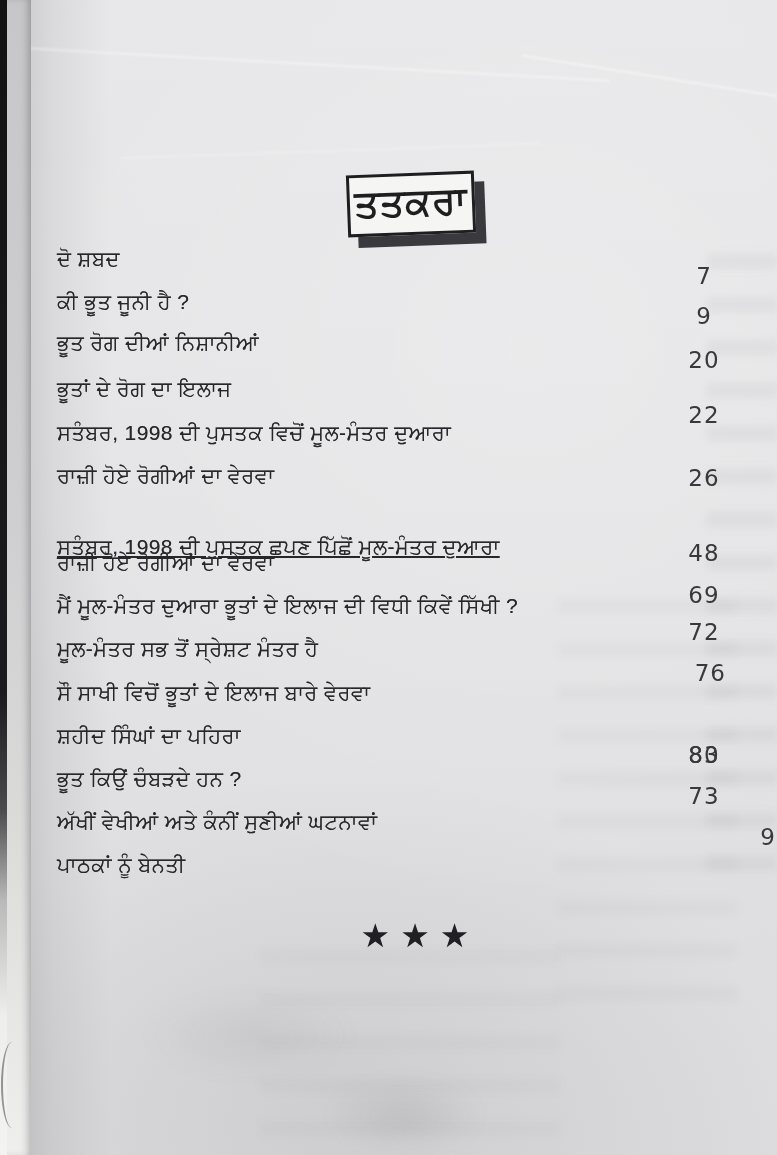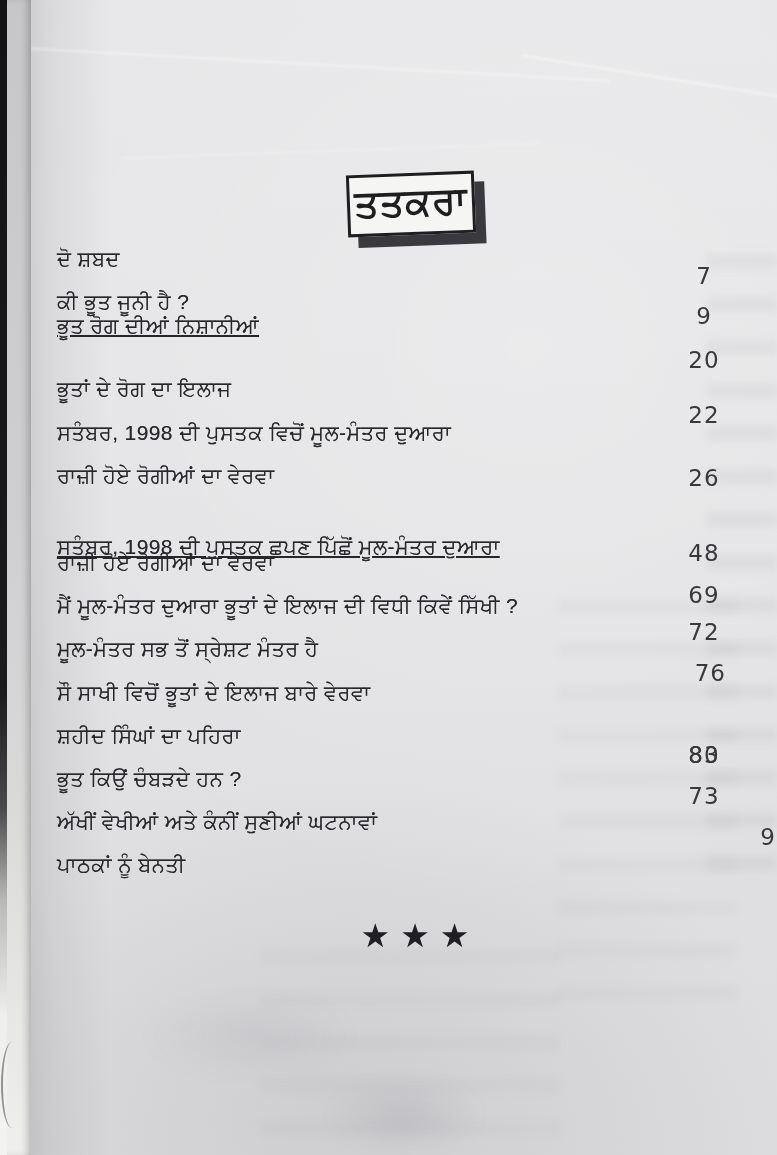--- a/index.html
+++ b/index.html
@@ -99,21 +99,21 @@
   <div class="page-edge"></div>
   <div class="edge-curve"></div>
 
   <div class="title-box">
     <span class="title-text">ਤਤਕਰਾ</span>
   </div>
 
   <div id="toc">
       <div class="toc-line" style="top: 243px;">ਦੋ ਸ਼ਬਦ</div>
       <div class="toc-line" style="top: 286px;">ਕੀ ਭੂਤ ਜੂਨੀ ਹੈ ?</div>
-      <div class="toc-line" style="top: 310px; text-decoration: underline;">ਭੂਤ ਰੋਗ ਦੀਆਂ ਨਿਸ਼ਾਨੀਆਂ</div>
+      <div class="toc-line" style="top: 327px;">ਭੂਤ ਰੋਗ ਦੀਆਂ ਨਿਸ਼ਾਨੀਆਂ</div>
       <div class="toc-line" style="top: 373px;">ਭੂਤਾਂ ਦੇ ਰੋਗ ਦਾ ਇਲਾਜ</div>
       <div class="toc-line" style="top: 417px;">ਸਤੰਬਰ, 1998 ਦੀ ਪੁਸਤਕ ਵਿਚੋਂ ਮੂਲ-ਮੰਤਰ ਦੁਆਰਾ</div>
       <div class="toc-line" style="top: 460px;">ਰਾਜ਼ੀ ਹੋਏ ਰੋਗੀਆਂ ਦਾ ਵੇਰਵਾ</div>
       <div class="toc-line" style="top: 531px; text-decoration: underline;">ਸਤੰਬਰ, 1998 ਦੀ ਪੁਸਤਕ ਛਪਣ ਪਿੱਛੋਂ ਮੂਲ-ਮੰਤਰ ਦੁਆਰਾ</div>
       <div class="toc-line" style="top: 547px;">ਰਾਜ਼ੀ ਹੋਏ ਰੋਗੀਆਂ ਦਾ ਵੇਰਵਾ</div>
       <div class="toc-line" style="top: 590px;">ਮੈਂ ਮੂਲ-ਮੰਤਰ ਦੁਆਰਾ ਭੂਤਾਂ ਦੇ ਇਲਾਜ ਦੀ ਵਿਧੀ ਕਿਵੇਂ ਸਿੱਖੀ ?</div>
       <div class="toc-line" style="top: 633px;">ਮੂਲ-ਮੰਤਰ ਸਭ ਤੋਂ ਸ੍ਰੇਸ਼ਟ ਮੰਤਰ ਹੈ</div>
       <div class="toc-line" style="top: 677px;">ਸੌ ਸਾਖੀ ਵਿਚੋਂ ਭੂਤਾਂ ਦੇ ਇਲਾਜ ਬਾਰੇ ਵੇਰਵਾ</div>
       <div class="toc-line" style="top: 720px;">ਸ਼ਹੀਦ ਸਿੰਘਾਂ ਦਾ ਪਹਿਰਾ</div>
       <div class="toc-line" style="top: 763px;">ਭੂਤ ਕਿਉਂ ਚੰਬੜਦੇ ਹਨ ?</div>

